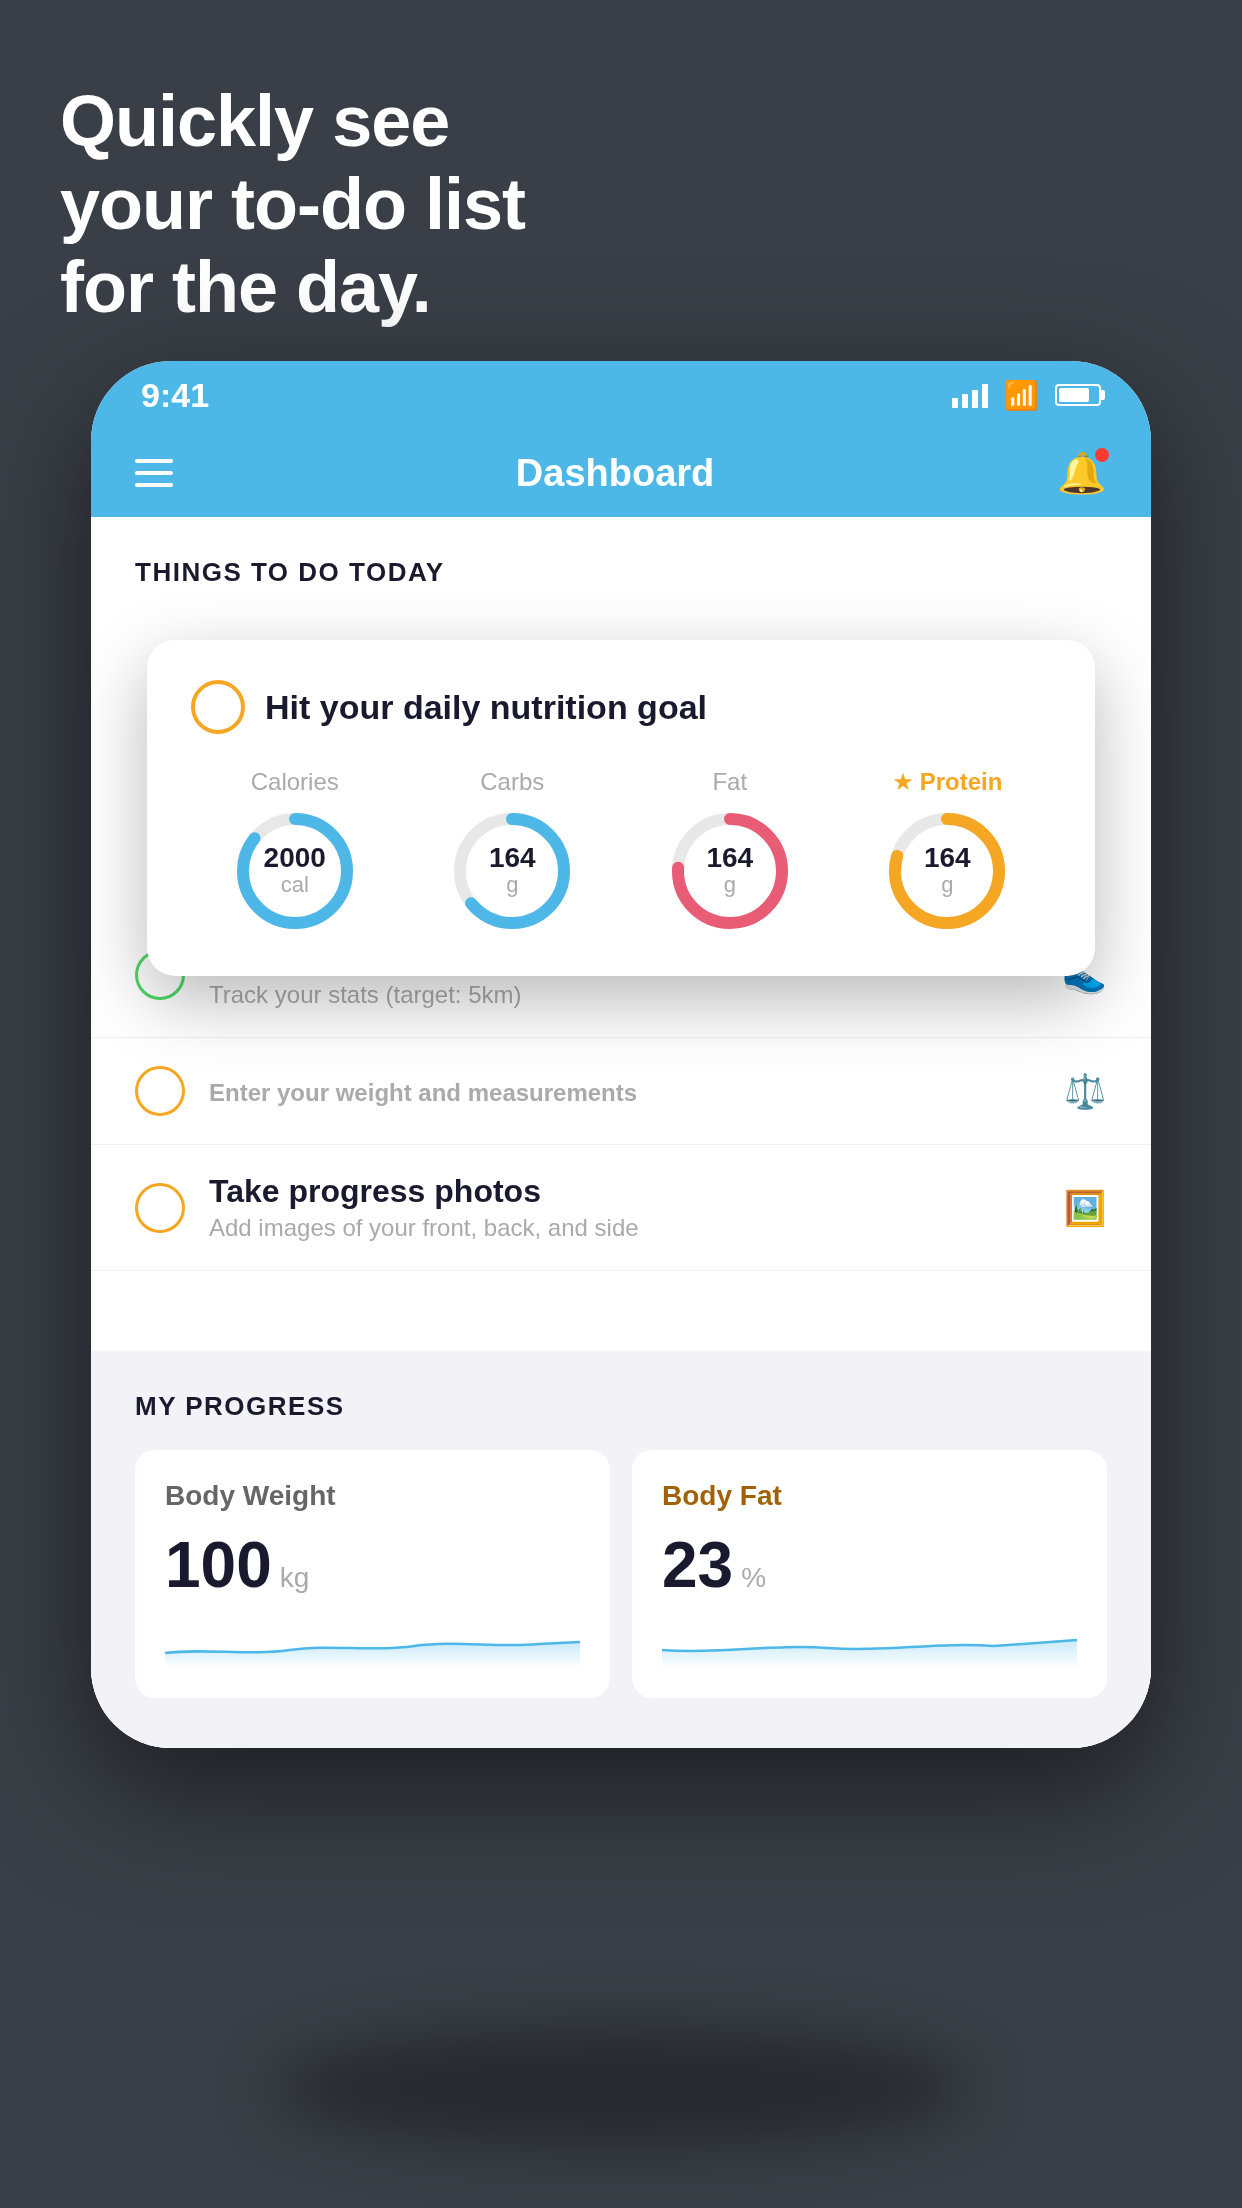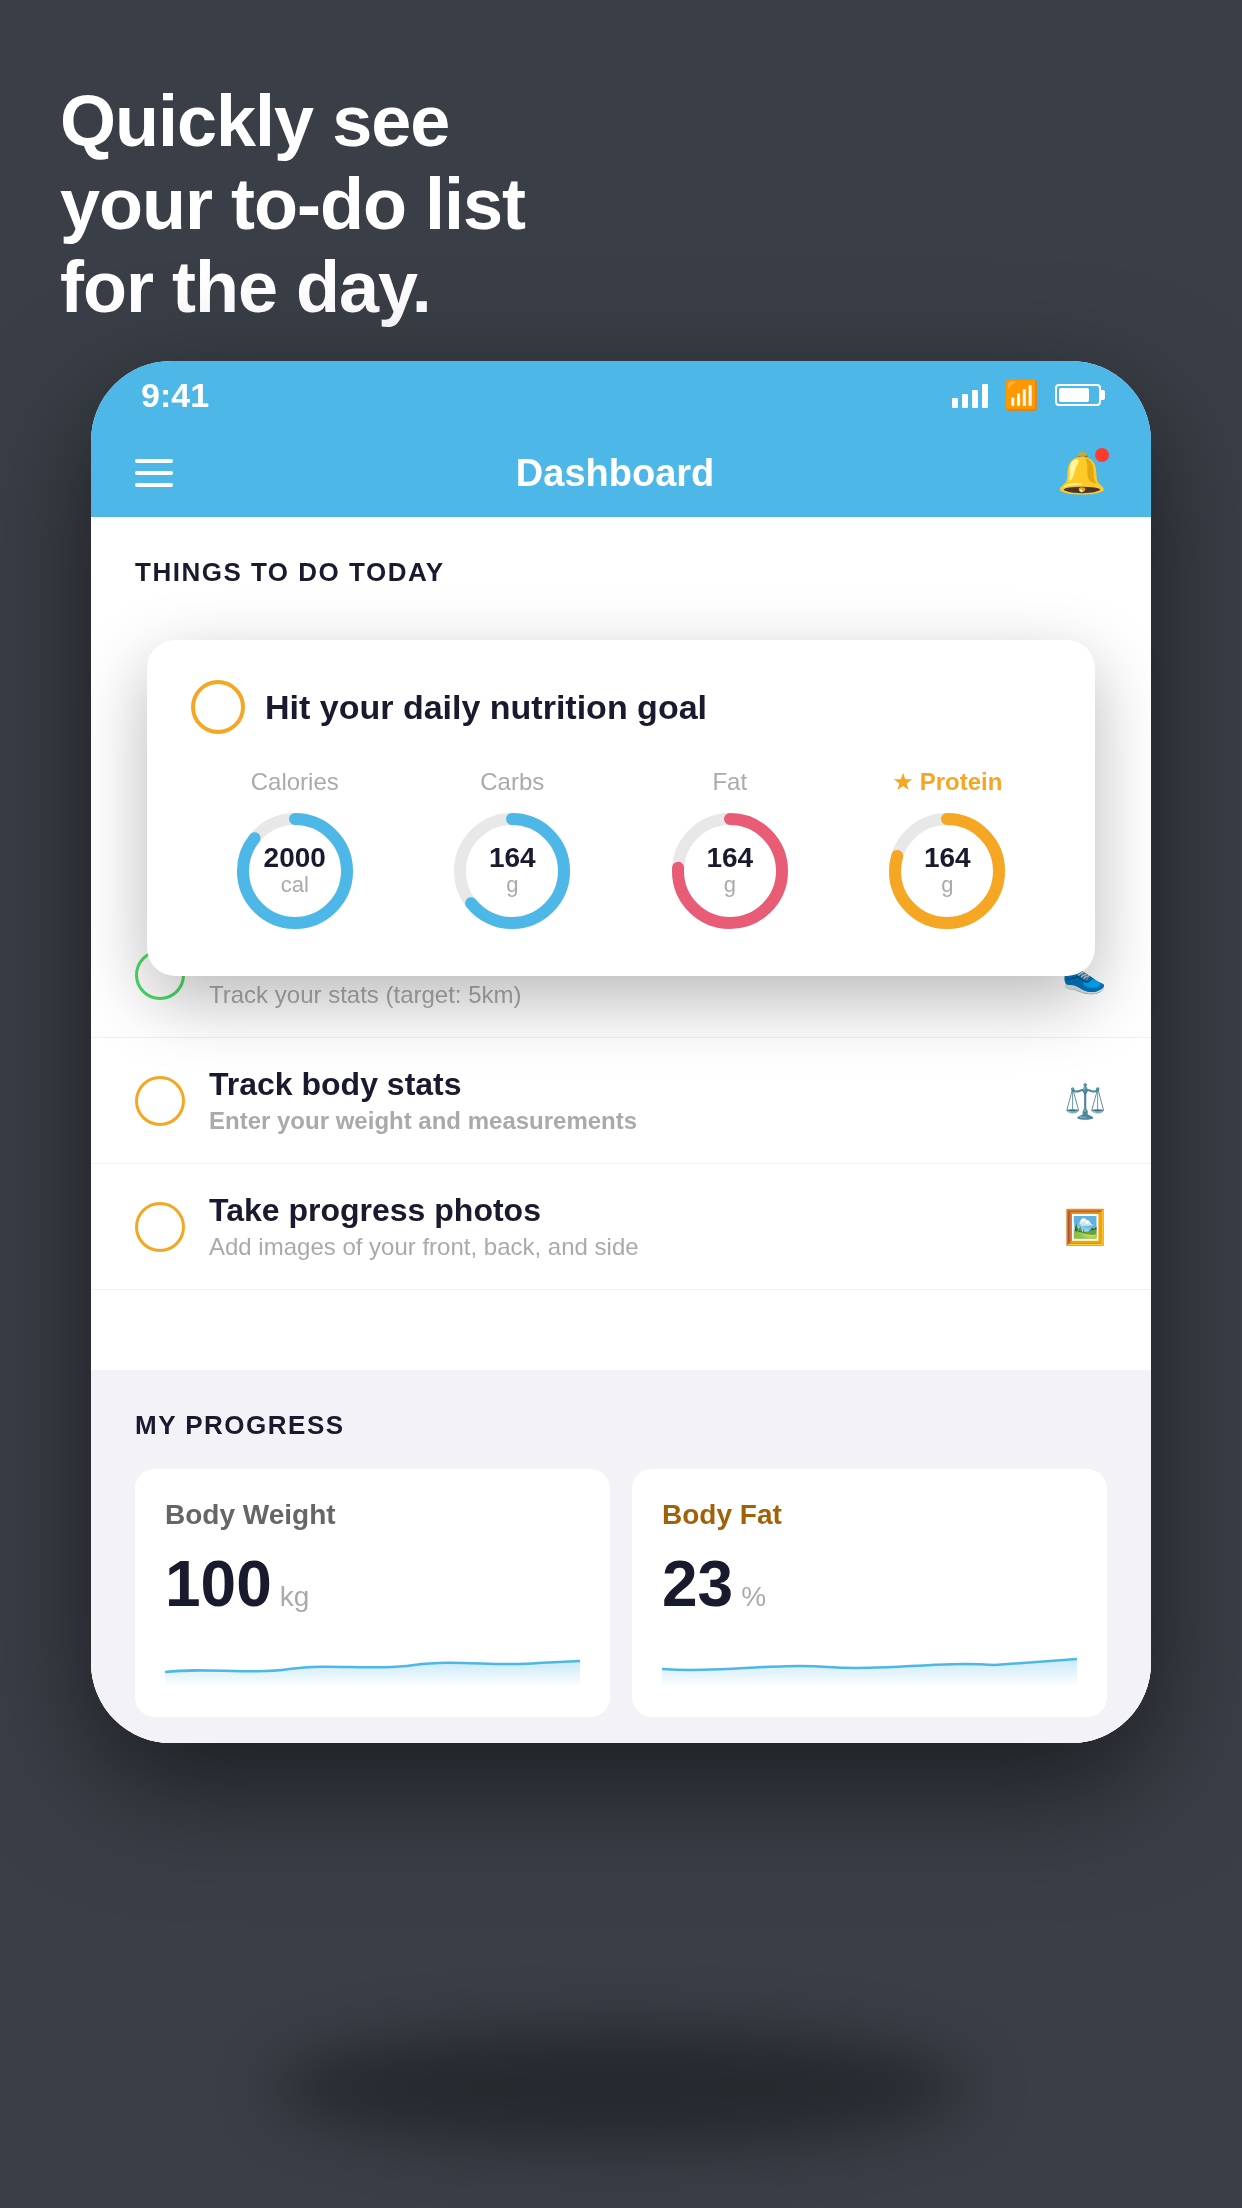--- a/index.html
+++ b/index.html
@@ -75,38 +75,37 @@
       <div style="flex:1;">
         <div style="font-size:32px;font-weight:600;color:#1a1a2e;">Running</div>
         <div style="font-size:24px;color:#aaa;margin-top:4px;">Track your stats (target: 5km)</div>
       </div>
       <div style="font-size:36px;color:#ccc;">👟</div>
     </div>
 
     <div style="display:flex;align-items:center;padding:28px 44px;border-bottom:1px solid #f0f0f0;gap:24px;cursor:pointer;">
       <div style="width:50px;height:50px;border-radius:50%;border:3.5px solid #f5a623;flex-shrink:0;"></div>
       <div style="flex:1;">
-        <div style="font-size:32px;font-weight:600;color:#1a1a2e;">Track body stats</div>
         <div style="font-size:24px;color:#aaa;margin-top:4px;font-weight:bold;">Enter your weight and measurements</div>
       </div>
       <div style="font-size:34px;color:#ccc;">⚖️</div>
     </div>
 
     <div style="display:flex;align-items:center;padding:28px 44px;border-bottom:1px solid #f0f0f0;gap:24px;cursor:pointer;">
       <div style="width:50px;height:50px;border-radius:50%;border:3.5px solid #f5a623;flex-shrink:0;"></div>
       <div style="flex:1;">
         <div style="font-size:32px;font-weight:600;color:#1a1a2e;">Take progress photos</div>
         <div style="font-size:24px;color:#aaa;margin-top:4px;">Add images of your front, back, and side</div>
       </div>
       <div style="font-size:34px;color:#ccc;">🖼️</div>
     </div>
 
     <div style="height:80px;"></div>
 
-    <div style="background:#f2f2f7;padding:40px 44px 26px;">
+    <div style="background:#f2f2f7;padding:40px 44px 50px;">
       <div style="font-size:26px;font-weight:800;letter-spacing:1.5px;color:#1a1a2e;margin-bottom:28px;">MY PROGRESS</div>
       <div style="display:flex;gap:22px;">
 
         <div style="flex:1;background:#fff;border-radius:20px;padding:30px;cursor:pointer;">
           <div style="font-size:28px;font-weight:600;color:#666;margin-bottom:16px;">Body Weight</div>
           <div style="display:flex;align-items:baseline;gap:8px;margin-bottom:16px;">
             <span style="font-size:64px;font-weight:800;color:#1a1a2e;">100</span>
             <span style="font-size:28px;color:#aaa;">kg</span>
           </div>
           <div style="height:50px;">

